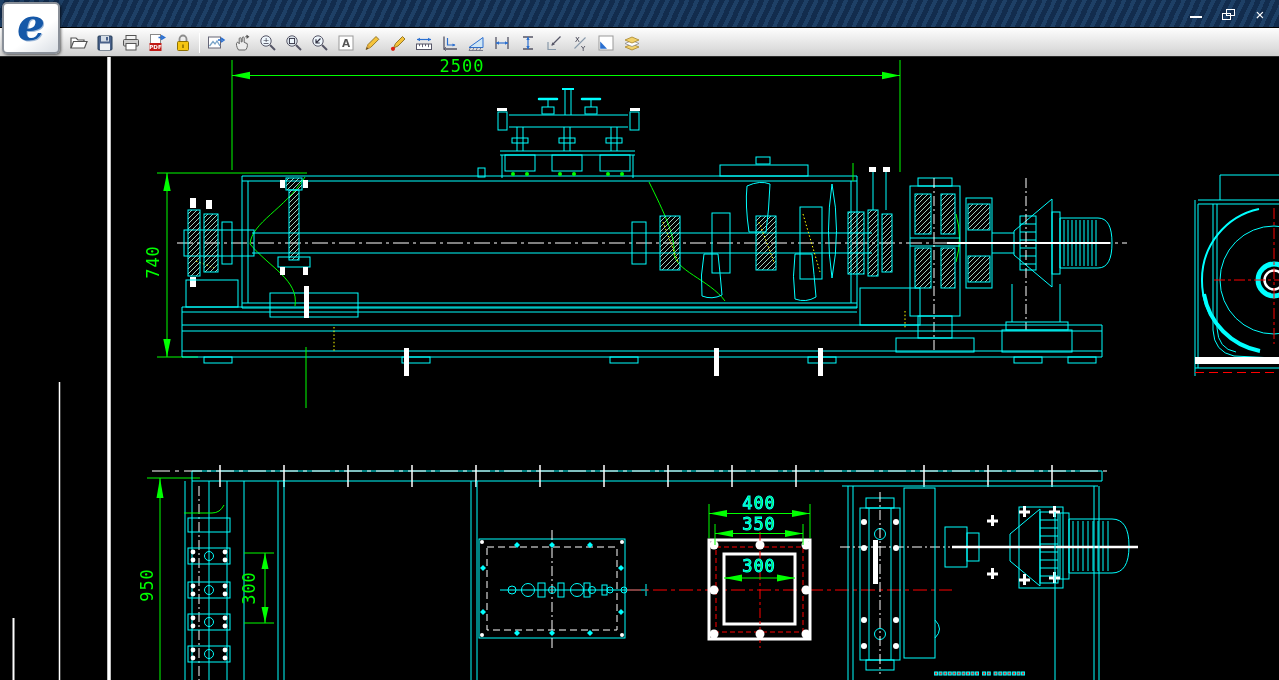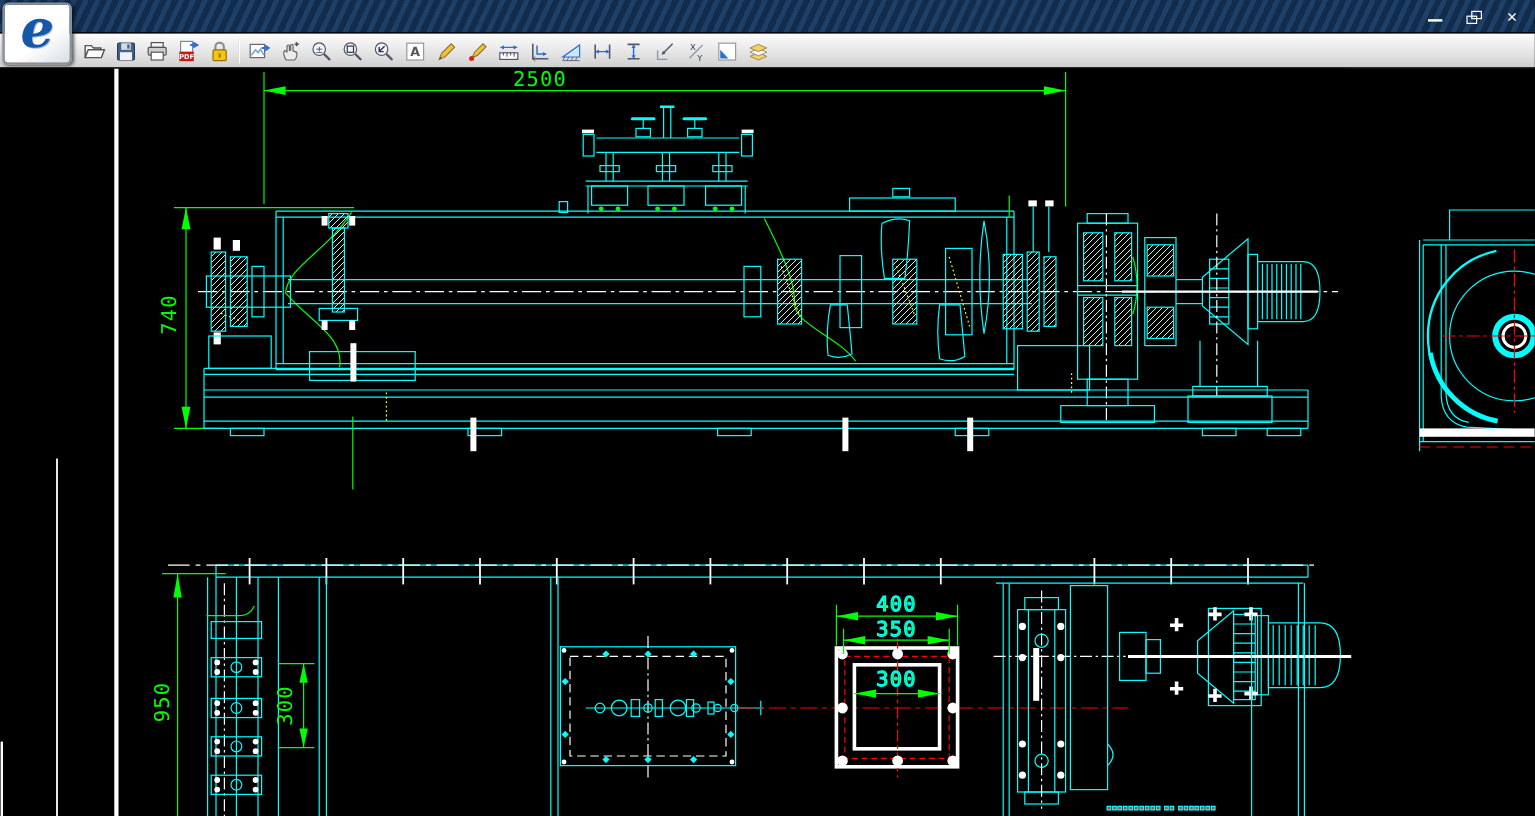--- a/index.html
+++ b/index.html
@@ -25,21 +25,21 @@
     text-shadow:1px 1px 0 #9db8d8; transform:translateY(-3px); }
   
   .toolbar { position:absolute; left:0; top:28px; width:1279px; height:29px;
     background:linear-gradient(#fdfdfd,#dfdfdf 70%,#cfcfcf); border-bottom:1px solid #2b2b2b; }
   .tb-row { position:absolute; left:66px; top:2px; display:flex; align-items:center; }
   .tb-btn { width:26px; height:25px; display:flex; align-items:center; justify-content:center;
     border:1px solid transparent; border-radius:2px; cursor:default; }
   .tb-sep { width:1px; height:20px; background:#9a9a9a; margin:0 3px; border-right:1px solid #fff; }
   .tb-btn svg { width:20px; height:20px; }
   
-  .canvas { position:absolute; left:0; top:57px; width:1121px; height:623px; background:#000; }
+  .canvas { position:absolute; left:12px; top:57px; width:1121px; height:623px; background:#000; }
   svg text { user-select:none; }
   .dimtxt { font-family:"DejaVu Sans Mono","Liberation Mono",monospace; font-size:17px; fill:#00ff00; letter-spacing:1px; }
   .stamp { font-family:"DejaVu Sans","Liberation Sans",sans-serif; font-size:6px; fill:#ff1c1c; letter-spacing:.5px; }
 </style>
 </head>
 <body>
 
 <div class="titlebar">
   <div class="win-controls">
     <div class="win-btn min">

